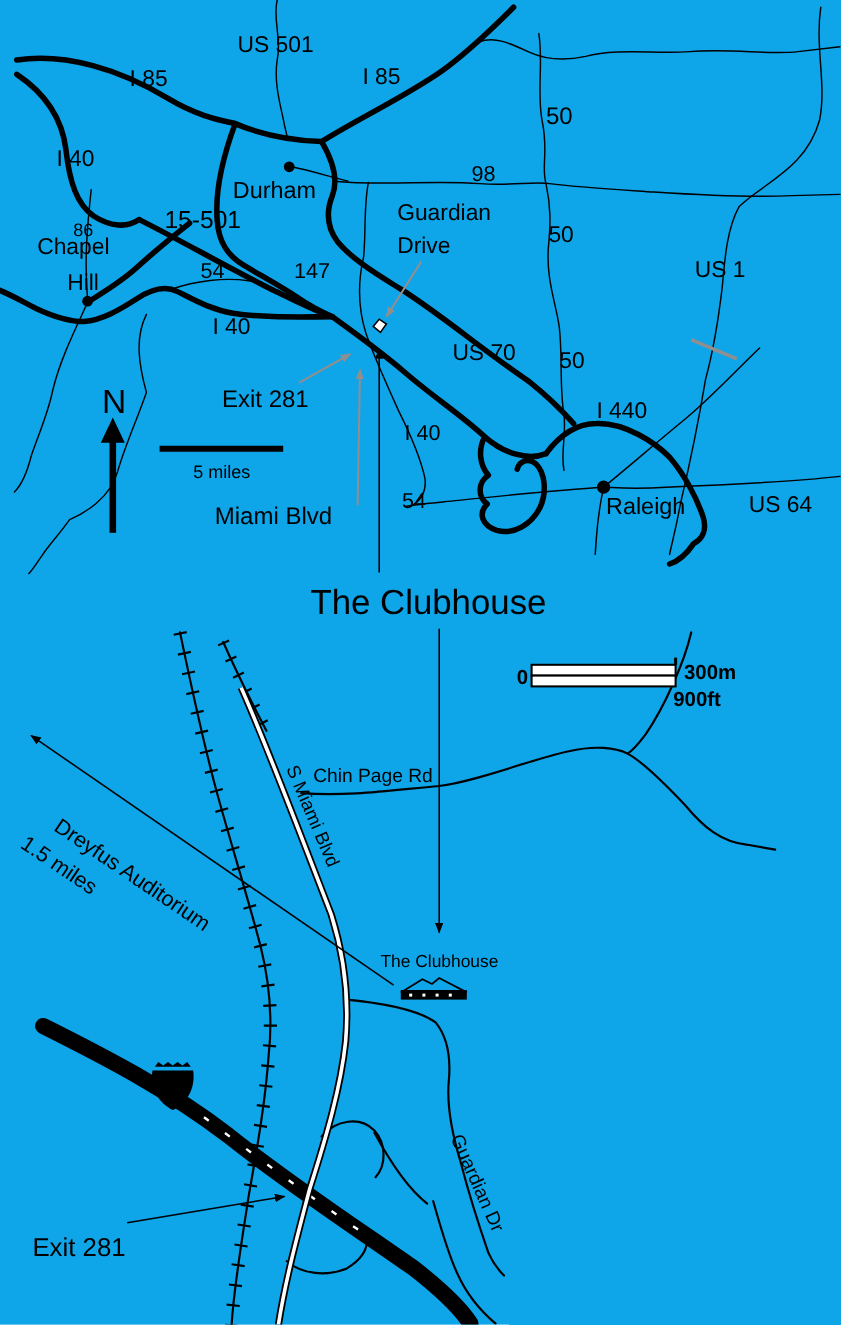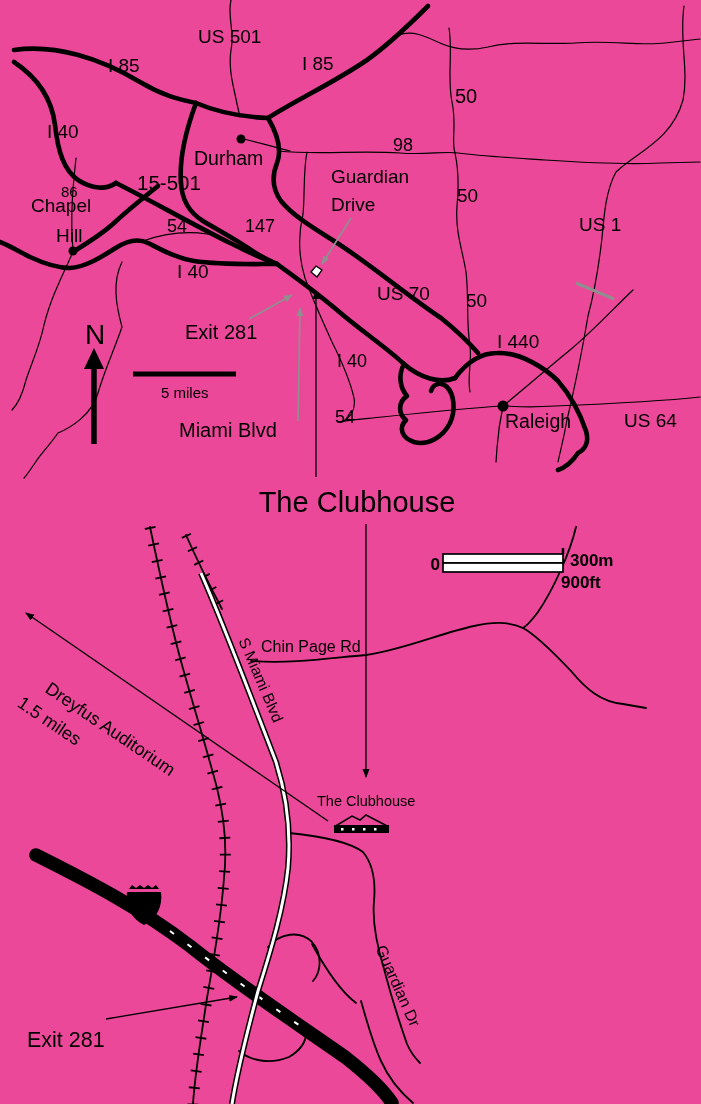--- a/index.html
+++ b/index.html
@@ -1,16 +1,16 @@
 <!DOCTYPE html>
 <html><head>
 <meta charset="utf-8">
 <style>
   html,body{margin:0;padding:0;background:#ffffff;}
-  .stage{position:relative;width:701px;height:1104px;background:#ec4899;
+  .stage{position:relative;width:701px;height:1104px;background:#0ea5e9;
          font-family:"Liberation Sans",sans-serif;overflow:hidden;}
   svg{display:block;}
   svg text{fill:#000;font-family:"Liberation Sans",sans-serif;}
   .rd-thin{fill:none;stroke:#000;stroke-width:1.2;stroke-linecap:round;stroke-linejoin:round;}
   .rd-thick{fill:none;stroke:#000;stroke-width:4.6;stroke-linecap:round;stroke-linejoin:round;}
   .rd-det{fill:none;stroke:#000;stroke-width:1.8;stroke-linecap:round;stroke-linejoin:round;}
   .gray-arrow{fill:none;stroke:#8f8f8f;stroke-width:1.7;}
   .ptr{fill:none;stroke:#000;stroke-width:1.3;}
 </style>
 </head>

